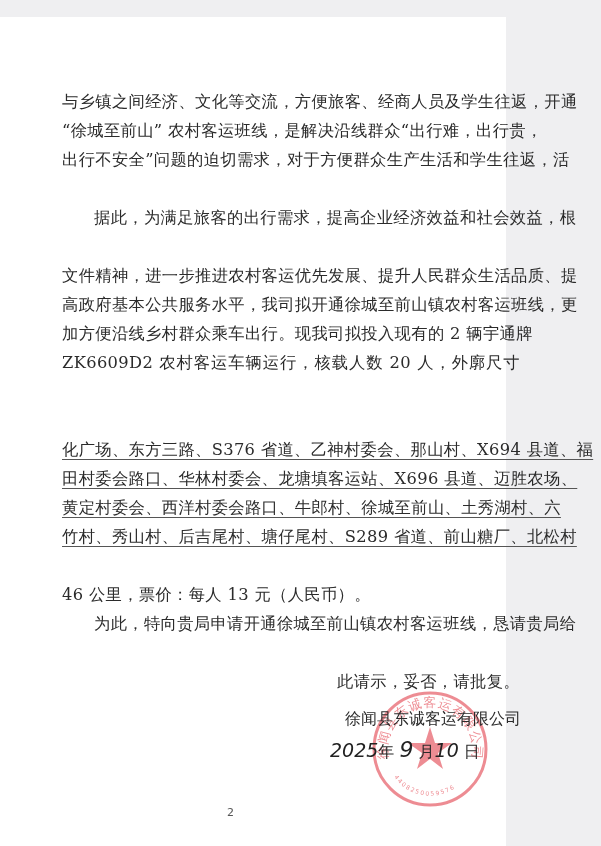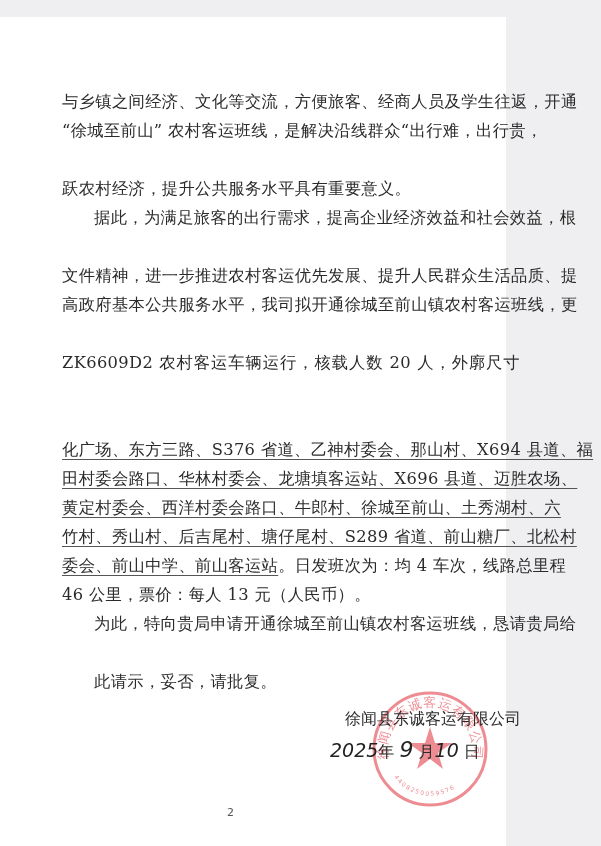--- a/index.html
+++ b/index.html
@@ -10,49 +10,49 @@
   .page {
     position:absolute; left:0; top:17px; width:506px; height:842px; background:#ffffff;
   }
   .line {
     position:absolute; left:62px; width:458px; height:24px;
     font-size:16.3px; line-height:24px; color:#2b2b2b; white-space:nowrap;
     letter-spacing:0.35px;
   }
   .just { text-align:justify; text-align-last:justify; }
   .u { text-decoration:underline; text-decoration-color:#555; text-underline-offset:4px; text-decoration-thickness:1px; }
-  .indent { left:94px; width:426px; }
+  .indent { left:94px; width:426px;text-align:right; }
   .sig { position:absolute; font-size:16px; color:#2b2b2b; white-space:nowrap; z-index:2; }
   .date { position:absolute; font-size:16px; color:#2b2b2b; white-space:nowrap; z-index:2; }
   .hand { font-family:"DejaVu Sans", sans-serif; font-style:italic; font-weight:normal; font-size:19px; color:#222; }
   .pagenum { position:absolute; left:227px; top:789px; font-size:11px; color:#555; font-family:"DejaVu Sans", sans-serif; }
   .stamp { position:absolute; left:370px; top:672px; width:120px; height:120px; opacity:0.55; z-index:1; }
 </style>
 </head>
 <body>
 
 <div class="page">
 
   <div class="line just" style="top:73px">与乡镇之间经济、文化等交流，方便旅客、经商人员及学生往返，开通</div>
   <div class="line just" style="top:102px">“徐城至前山” 农村客运班线，是解决沿线群众“出行难，出行贵，</div>
-  <div class="line" style="top:160px">跃农村经济，提升公共服务水平具有重要意义。</div>
+  <div class="line just" style="top:131px">出行不安全”问题的迫切需求，对于方便群众生产生活和学生往返，活</div>
 
   <div class="line just indent" style="top:189px">据此，为满足旅客的出行需求，提高企业经济效益和社会效益，根</div>
   <div class="line just" style="top:247px">文件精神，进一步推进农村客运优先发展、提升人民群众生活品质、提</div>
   <div class="line just" style="top:276px">高政府基本公共服务水平，我司拟开通徐城至前山镇农村客运班线，更</div>
+  <div class="line just" style="top:305px">加方便沿线乡村群众乘车出行。现我司拟投入现有的 2 辆宇通牌</div>
   <div class="line just" style="top:334px">ZK6609D2 农村客运车辆运行，核载人数 20 人，外廓尺寸</div>
 
 
 
   <div class="line just u" style="top:421px">化广场、东方三路、S376 省道、乙神村委会、那山村、X694 县道、福</div>
   <div class="line just u" style="top:450px">田村委会路口、华林村委会、龙塘填客运站、X696 县道、迈胜农场、</div>
   <div class="line just u" style="top:479px">黄定村委会、西洋村委会路口、牛郎村、徐城至前山、土秀湖村、六</div>
   <div class="line just u" style="top:508px">竹村、秀山村、后吉尾村、塘仔尾村、S289 省道、前山糖厂、北松村</div>
 
-  <div class="line just" style="top:537px"><span class="u">委会、前山中学、前山客运站</span><span>。日发班次为：均 4 车次，线路总里程</span></div>
 
   <div class="line" style="top:566px">46 公里，票价：每人 13 元（人民币）。</div>
 
   <div class="line just indent" style="top:595px">为此，特向贵局申请开通徐城至前山镇农村客运班线，恳请贵局给</div>
   <div class="line indent" style="top:653px">此请示，妥否，请批复。</div>
 
   <svg class="stamp" viewBox="0 0 120 120">
     <circle cx="60" cy="60" r="56" fill="none" stroke="#e0303c" stroke-width="3"></circle>
     <polygon points="60,38 65,54 82,54 68,64 73,80 60,70 47,80 52,64 38,54 55,54" fill="#e0303c"></polygon>
     <defs>

